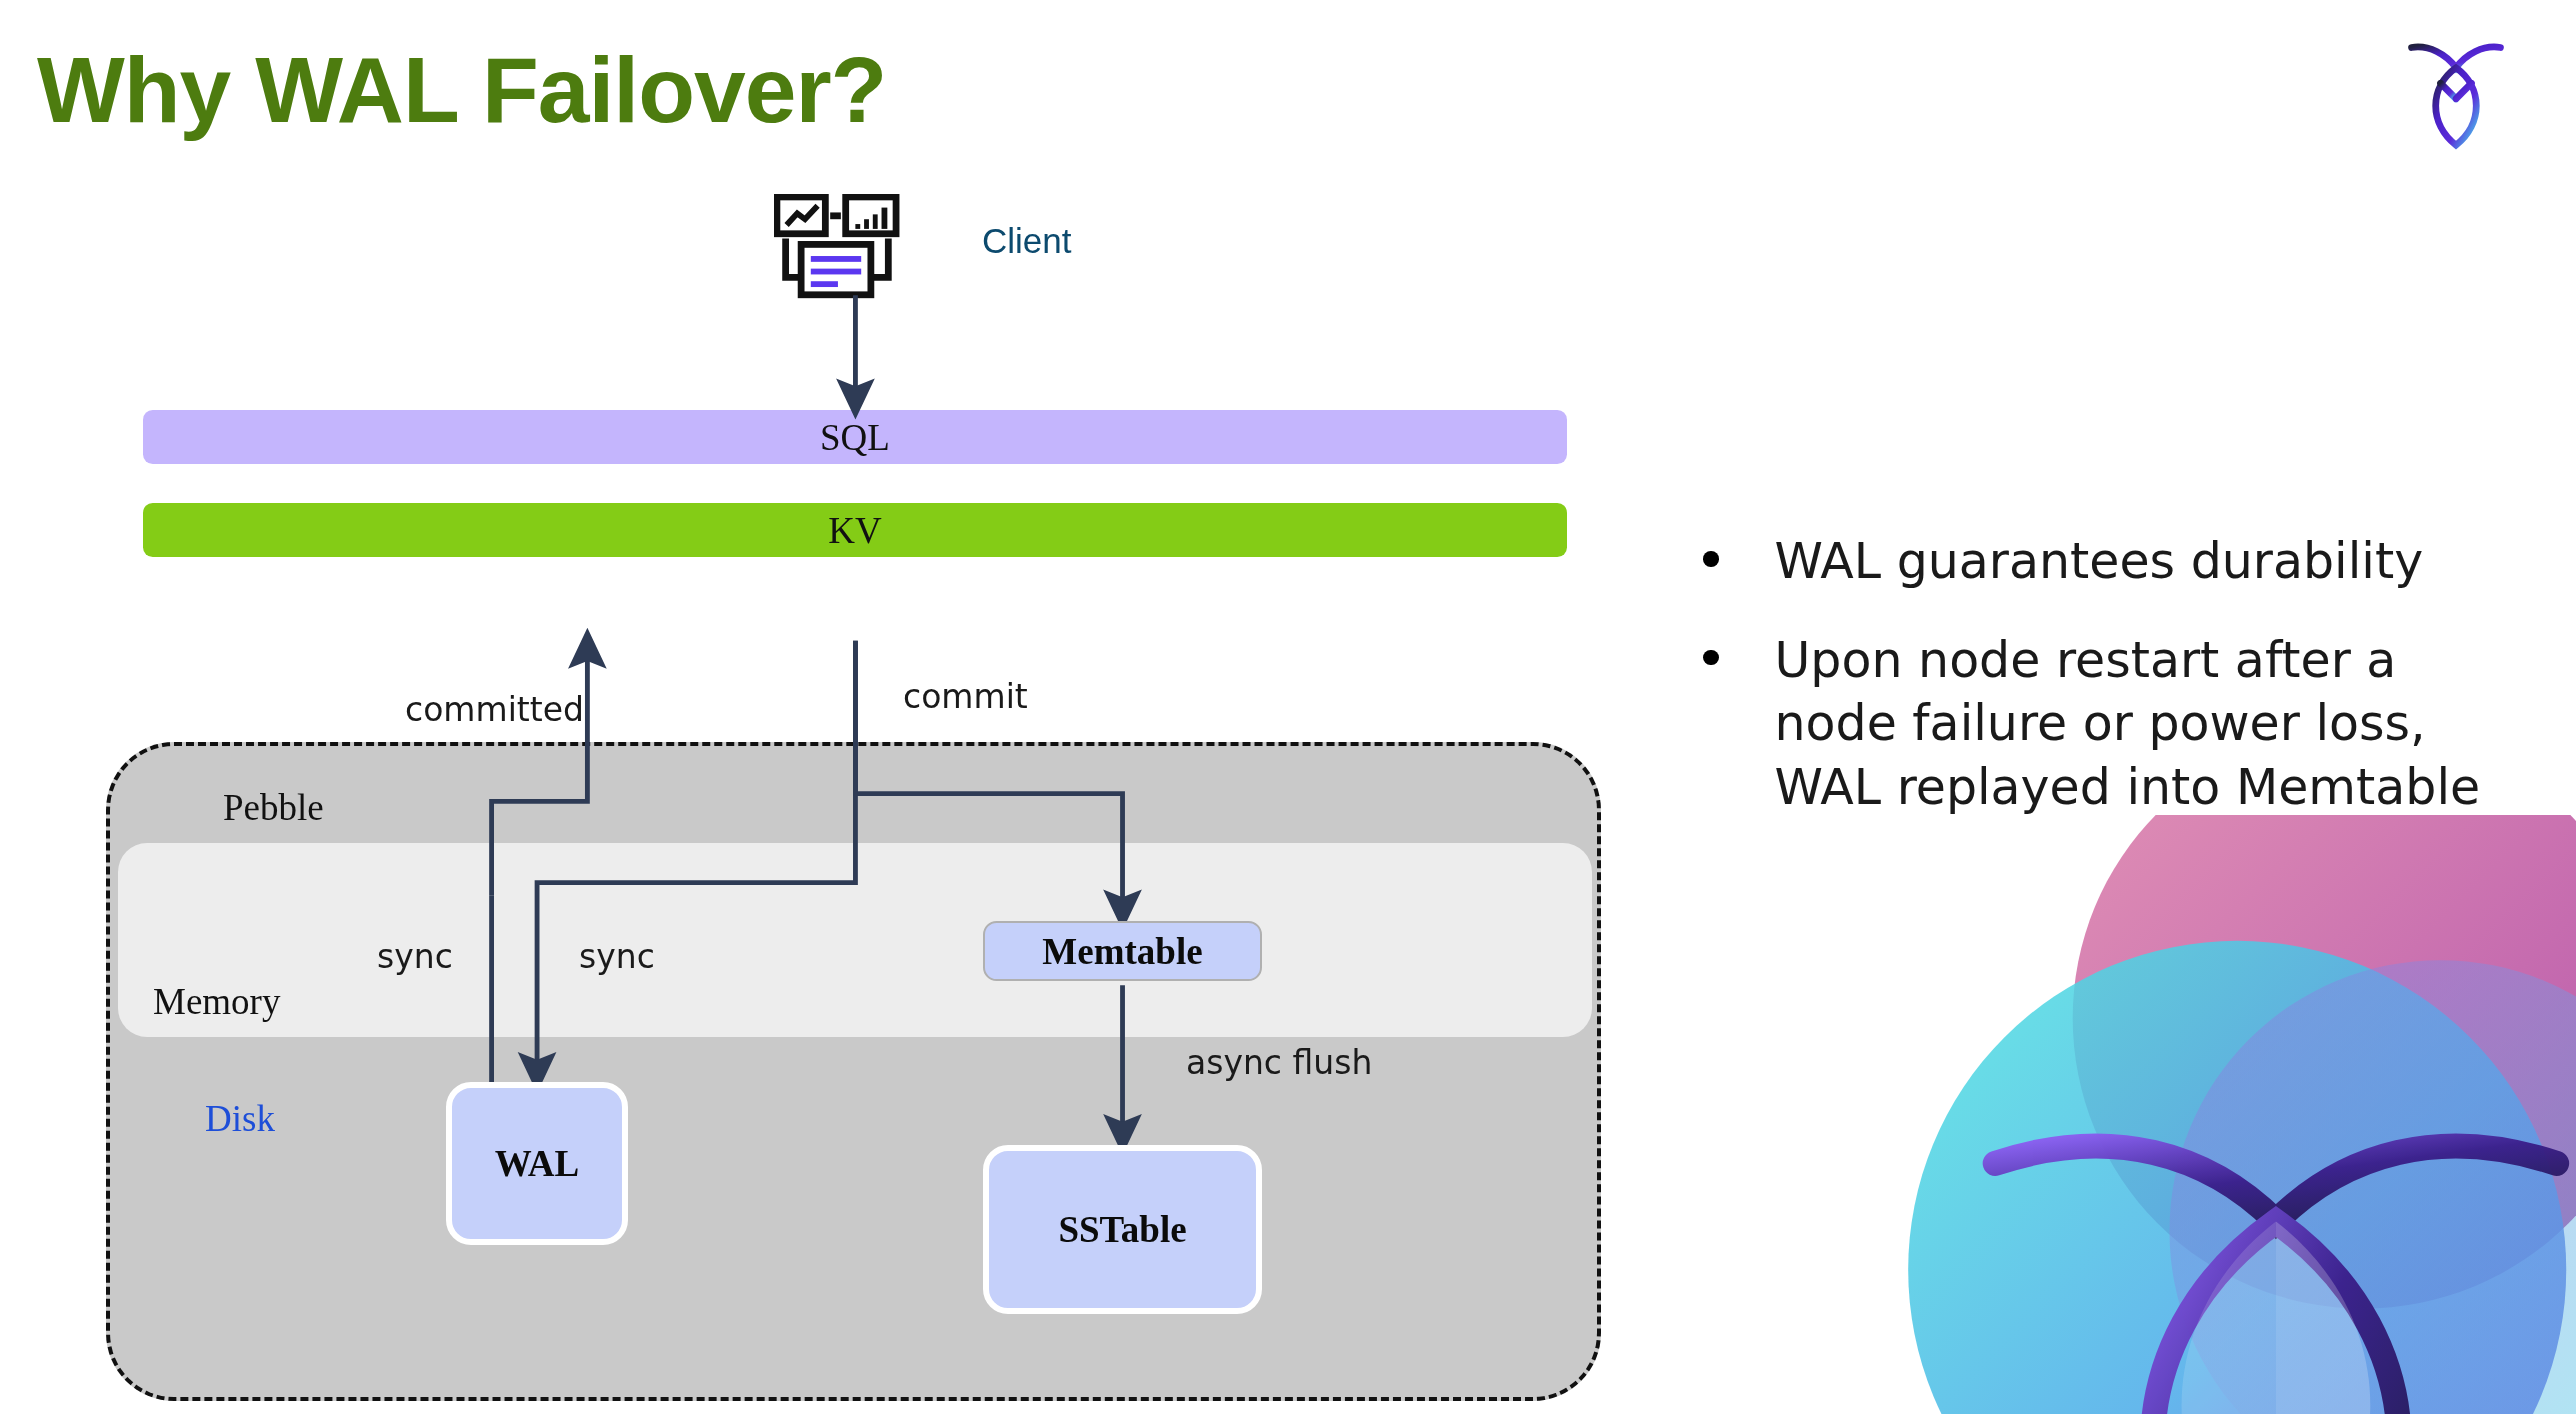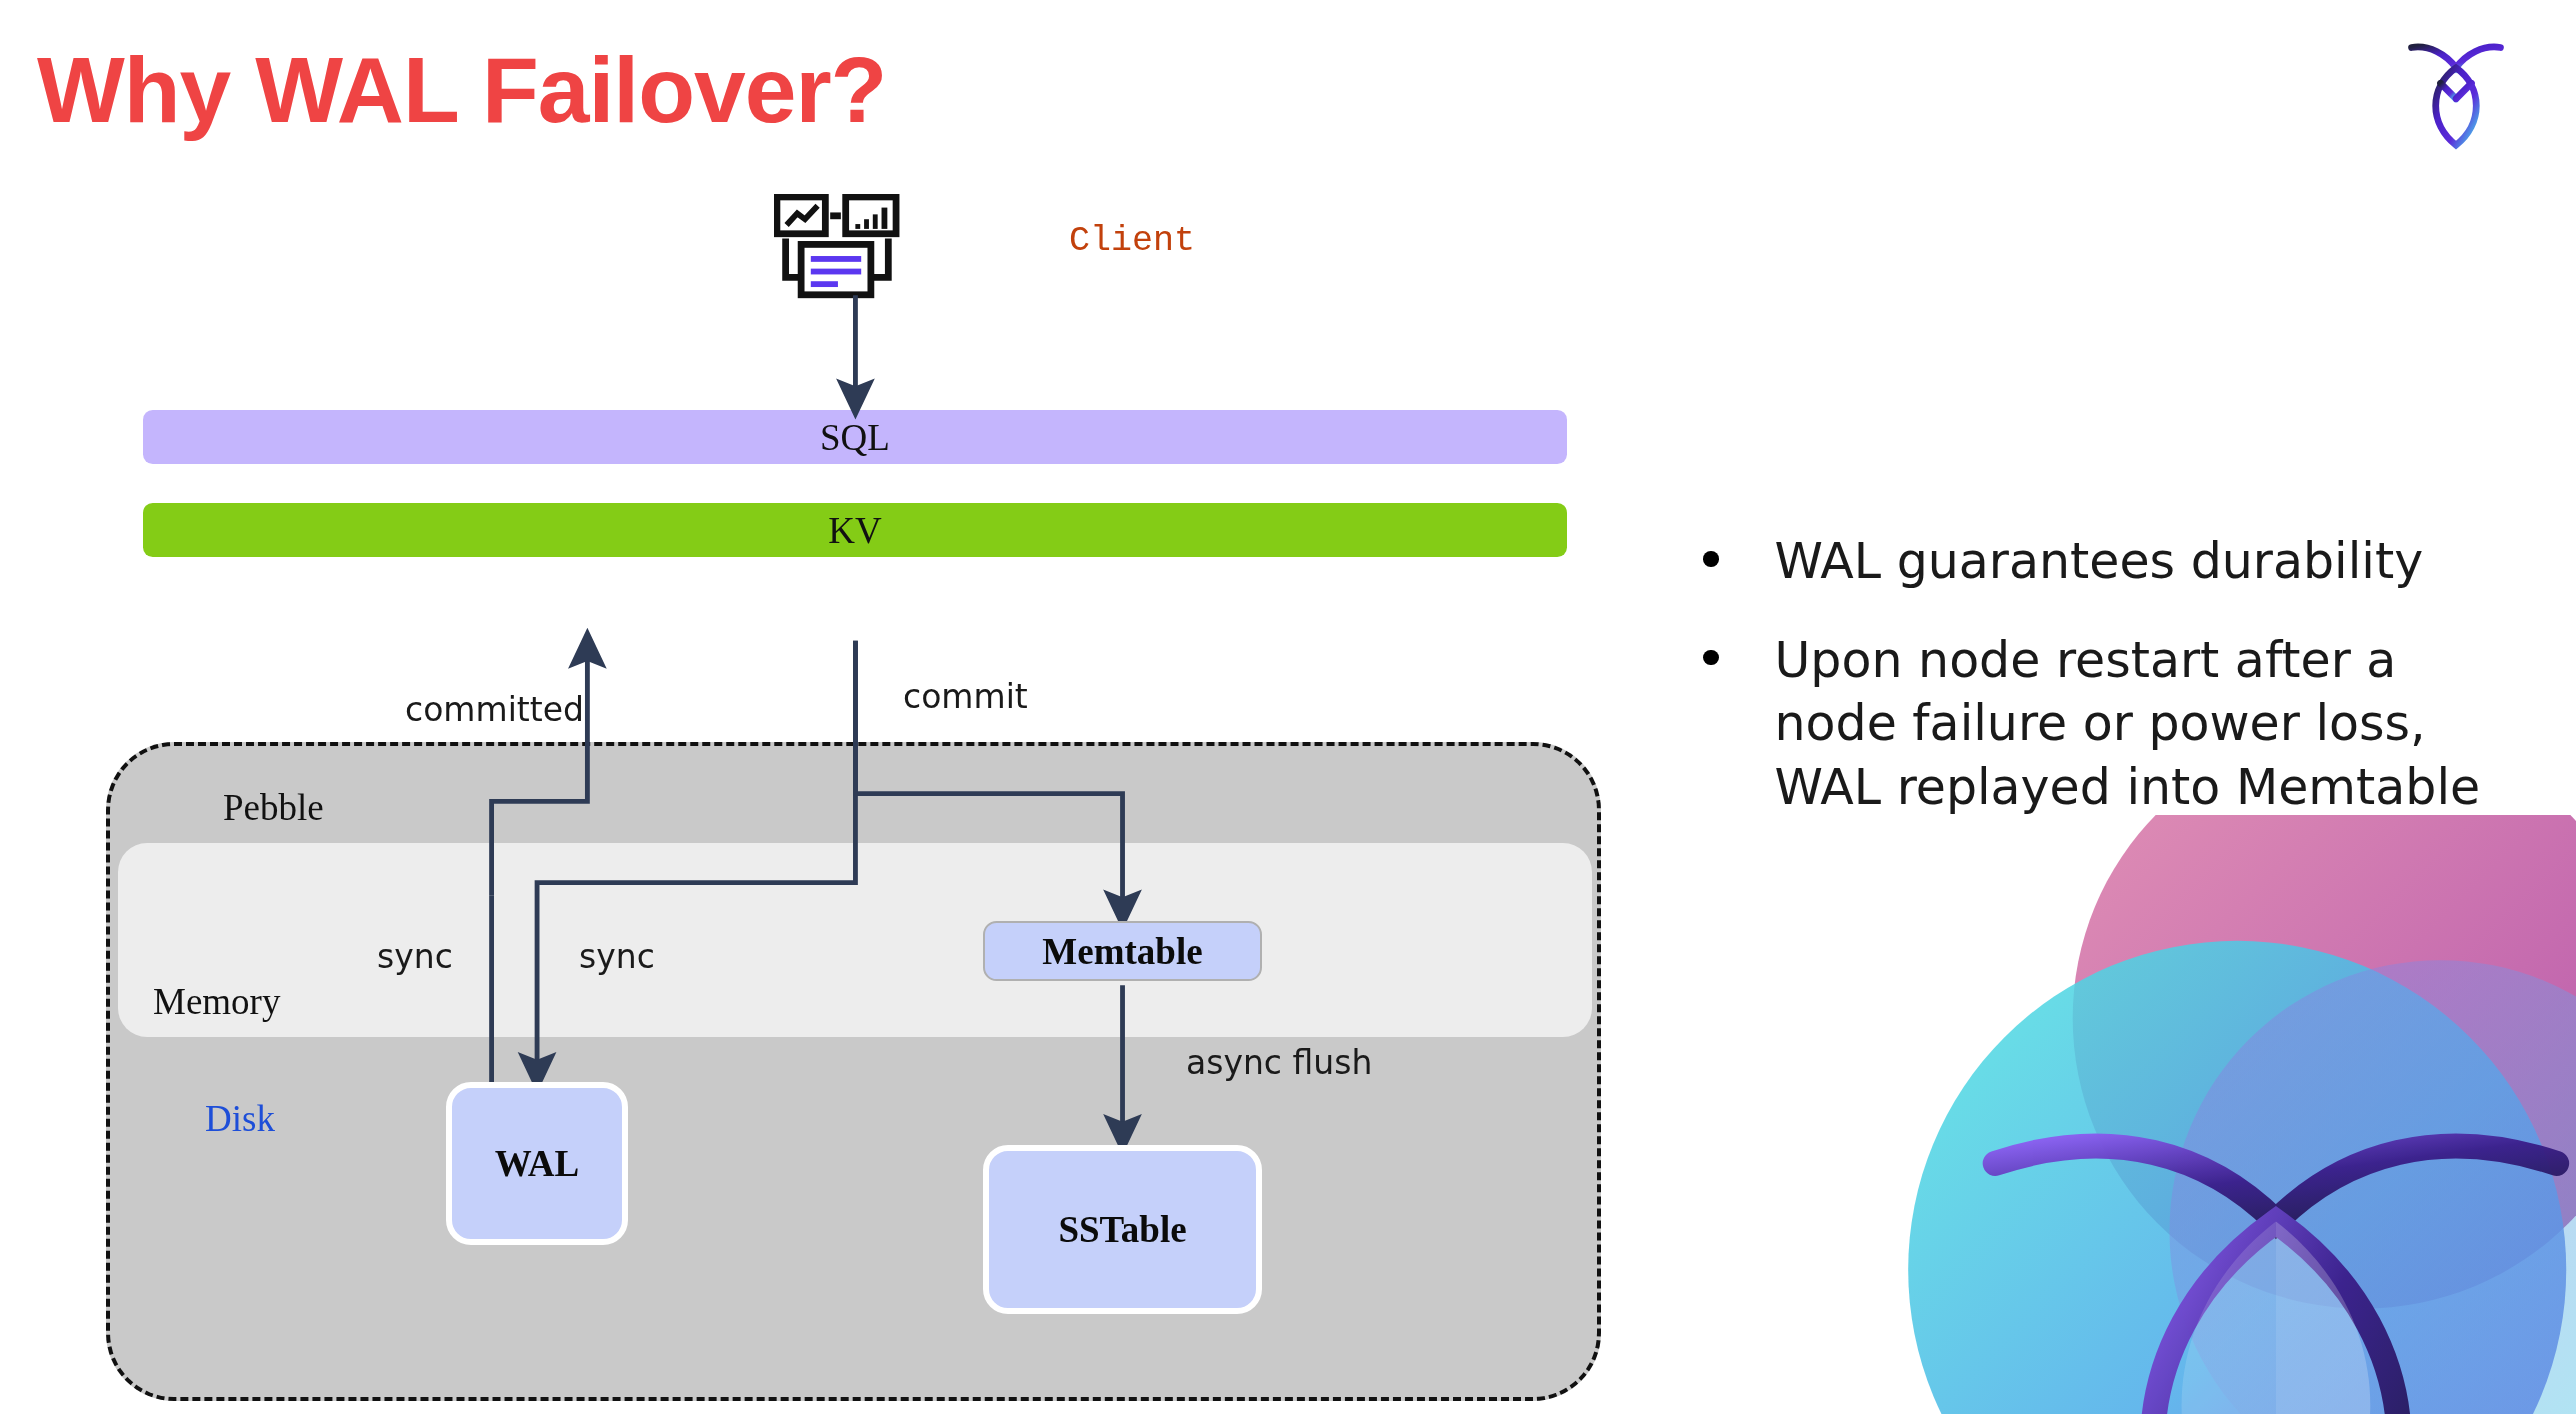--- a/index.html
+++ b/index.html
@@ -22,21 +22,21 @@
 
   
   #slide-title {
     position: absolute;
     left: 37px;
     top: 39px;
     font-family: "Liberation Sans", sans-serif;
     font-weight: 700;
     font-size: 93px;
     letter-spacing: -1px;
-    color: #ef4444;
+    color: #4d7c0f;
     line-height: 1.1;
     white-space: nowrap;
   }
 
   
   #brand-logo {
     position: absolute;
     left: 2398px;
     top: 31px;
     width: 116px;
@@ -57,25 +57,25 @@
   
   #client-icon {
     position: absolute;
     left: 774px;
     top: 194px;
     width: 155px;
     height: 126px;
   }
   #client-label {
     position: absolute;
-    left: 1069px;
+    left: 982px;
     top: 221px;
     font-size: 35px;
-    color: #c2410c;
-    font-family: Liberation Mono, monospace;
+    color: #0c4a6e;
+    font-family: Liberation Sans, sans-serif;
     white-space: nowrap;
   }
 
   
   .layer-bar {
     position: absolute;
     left: 143px;
     width: 1424px;
     border-radius: 9.7px;
     display: flex;

